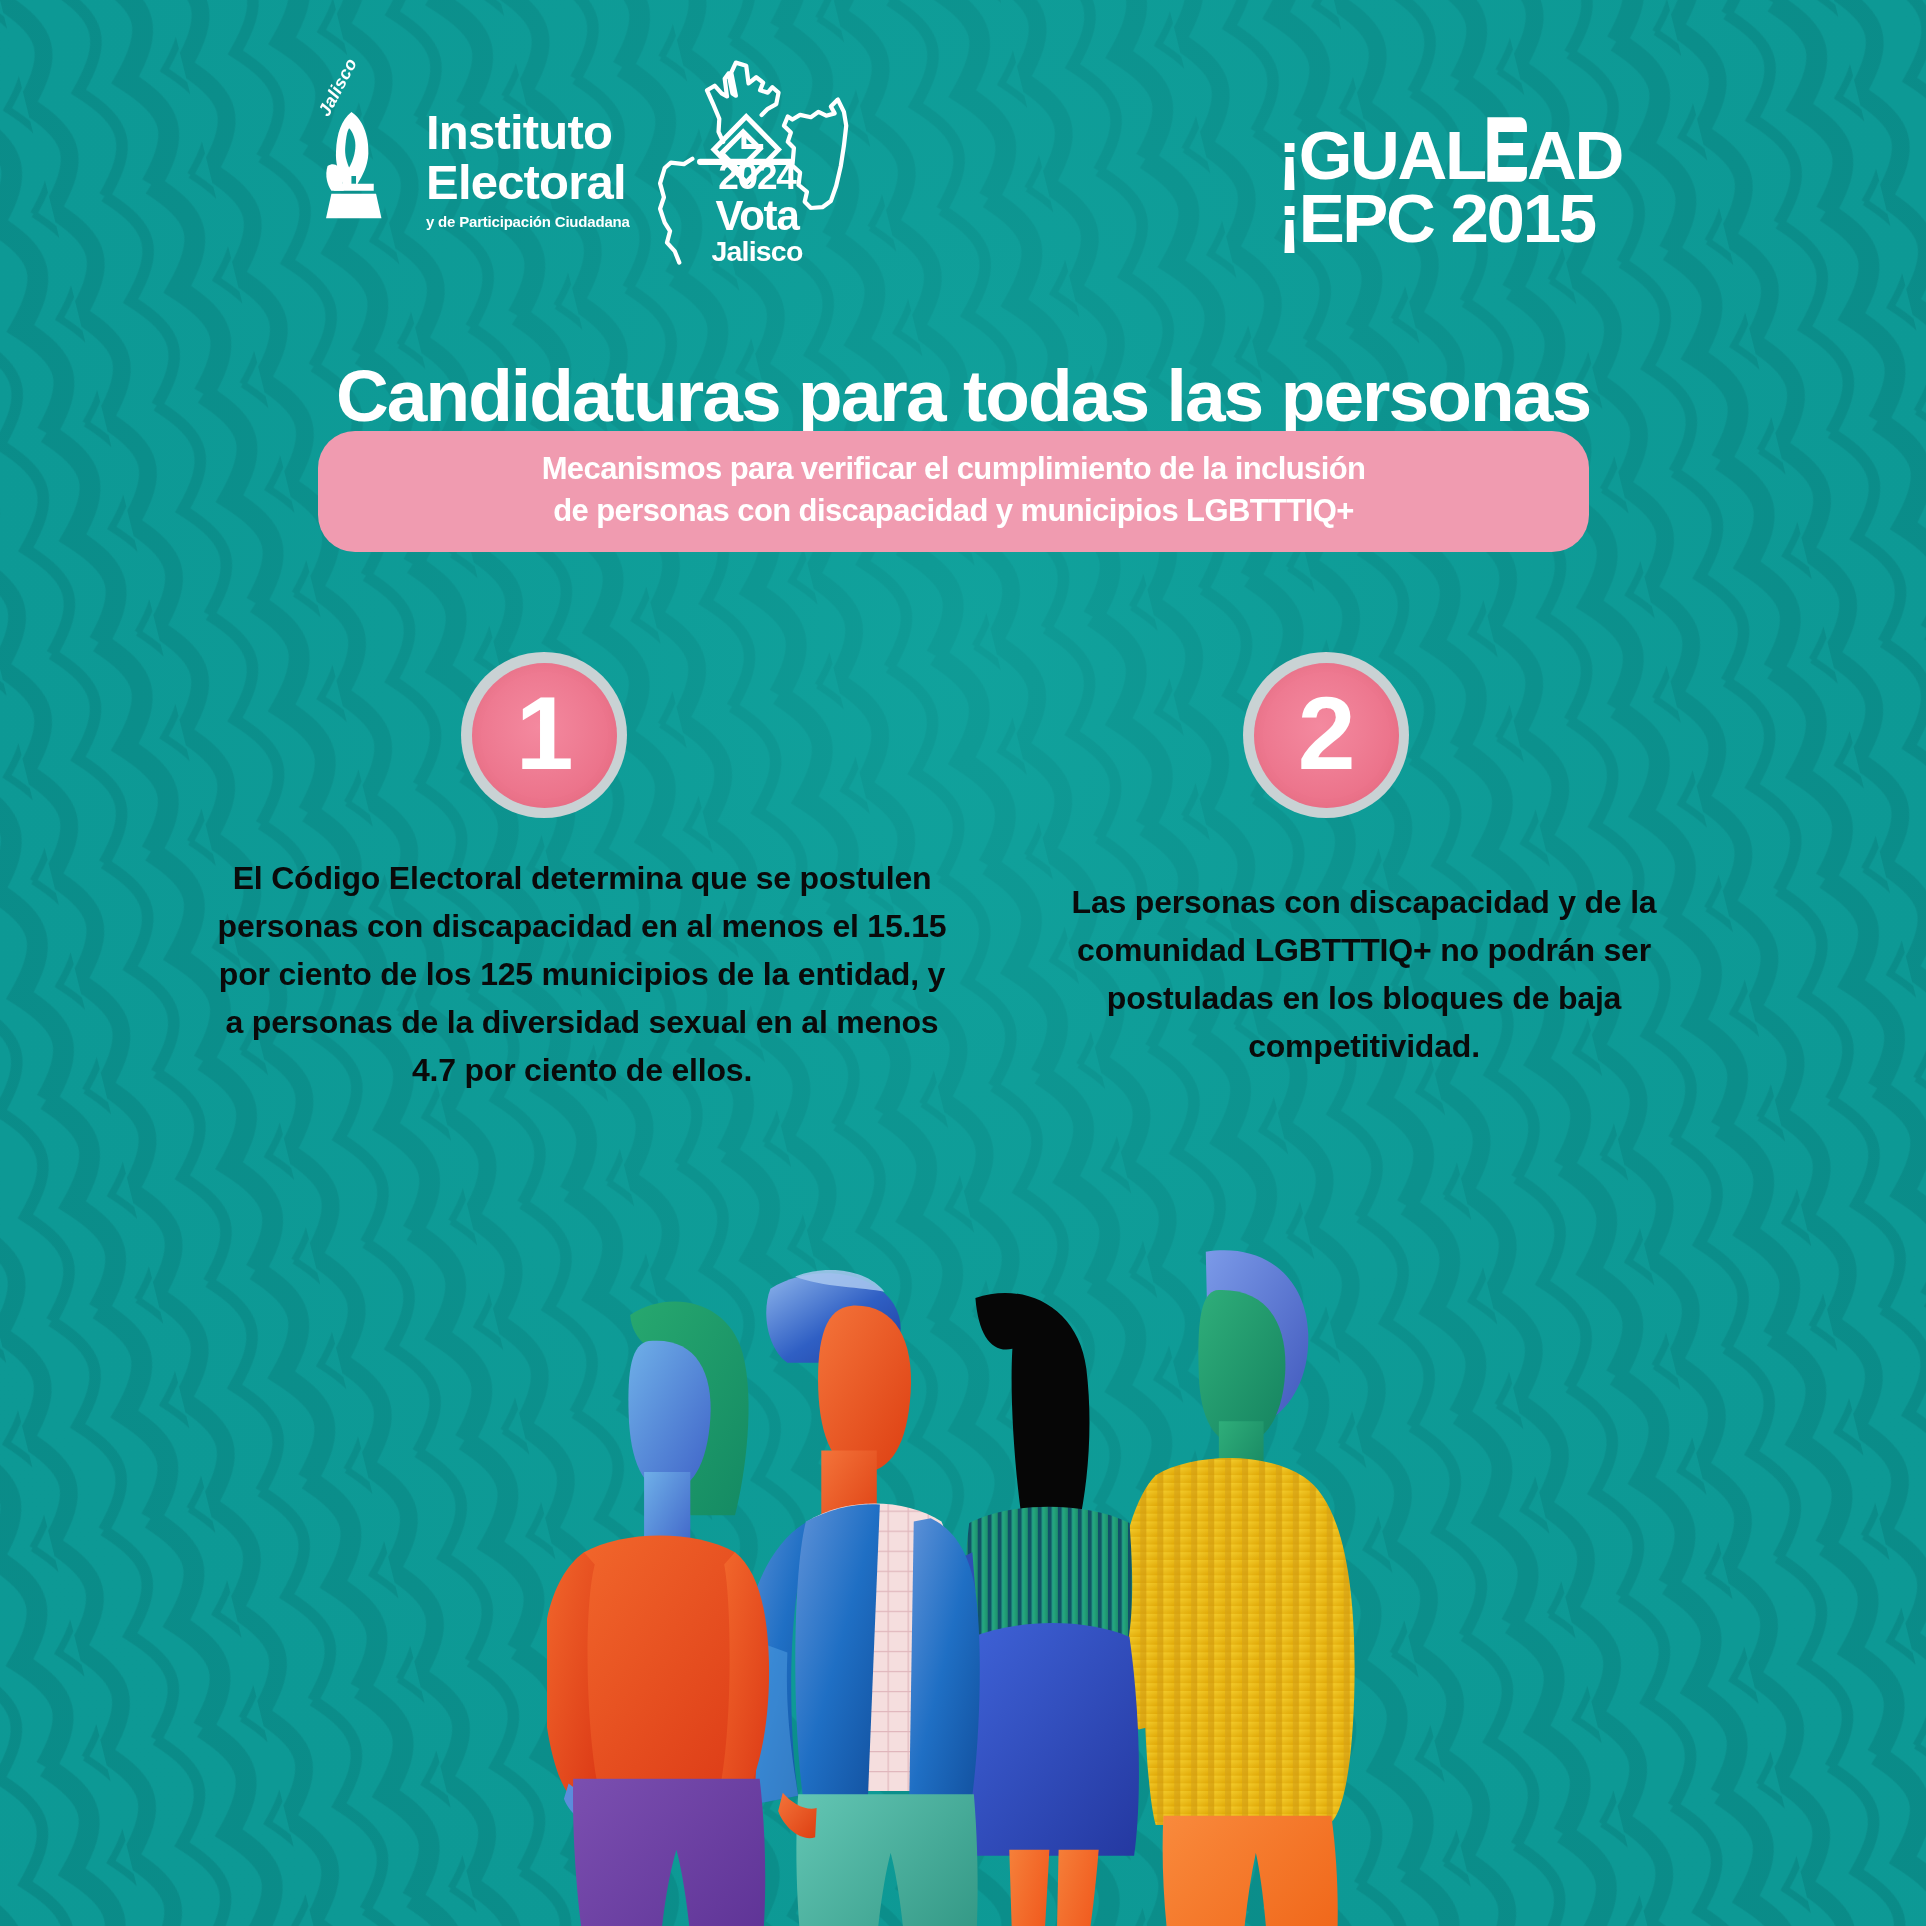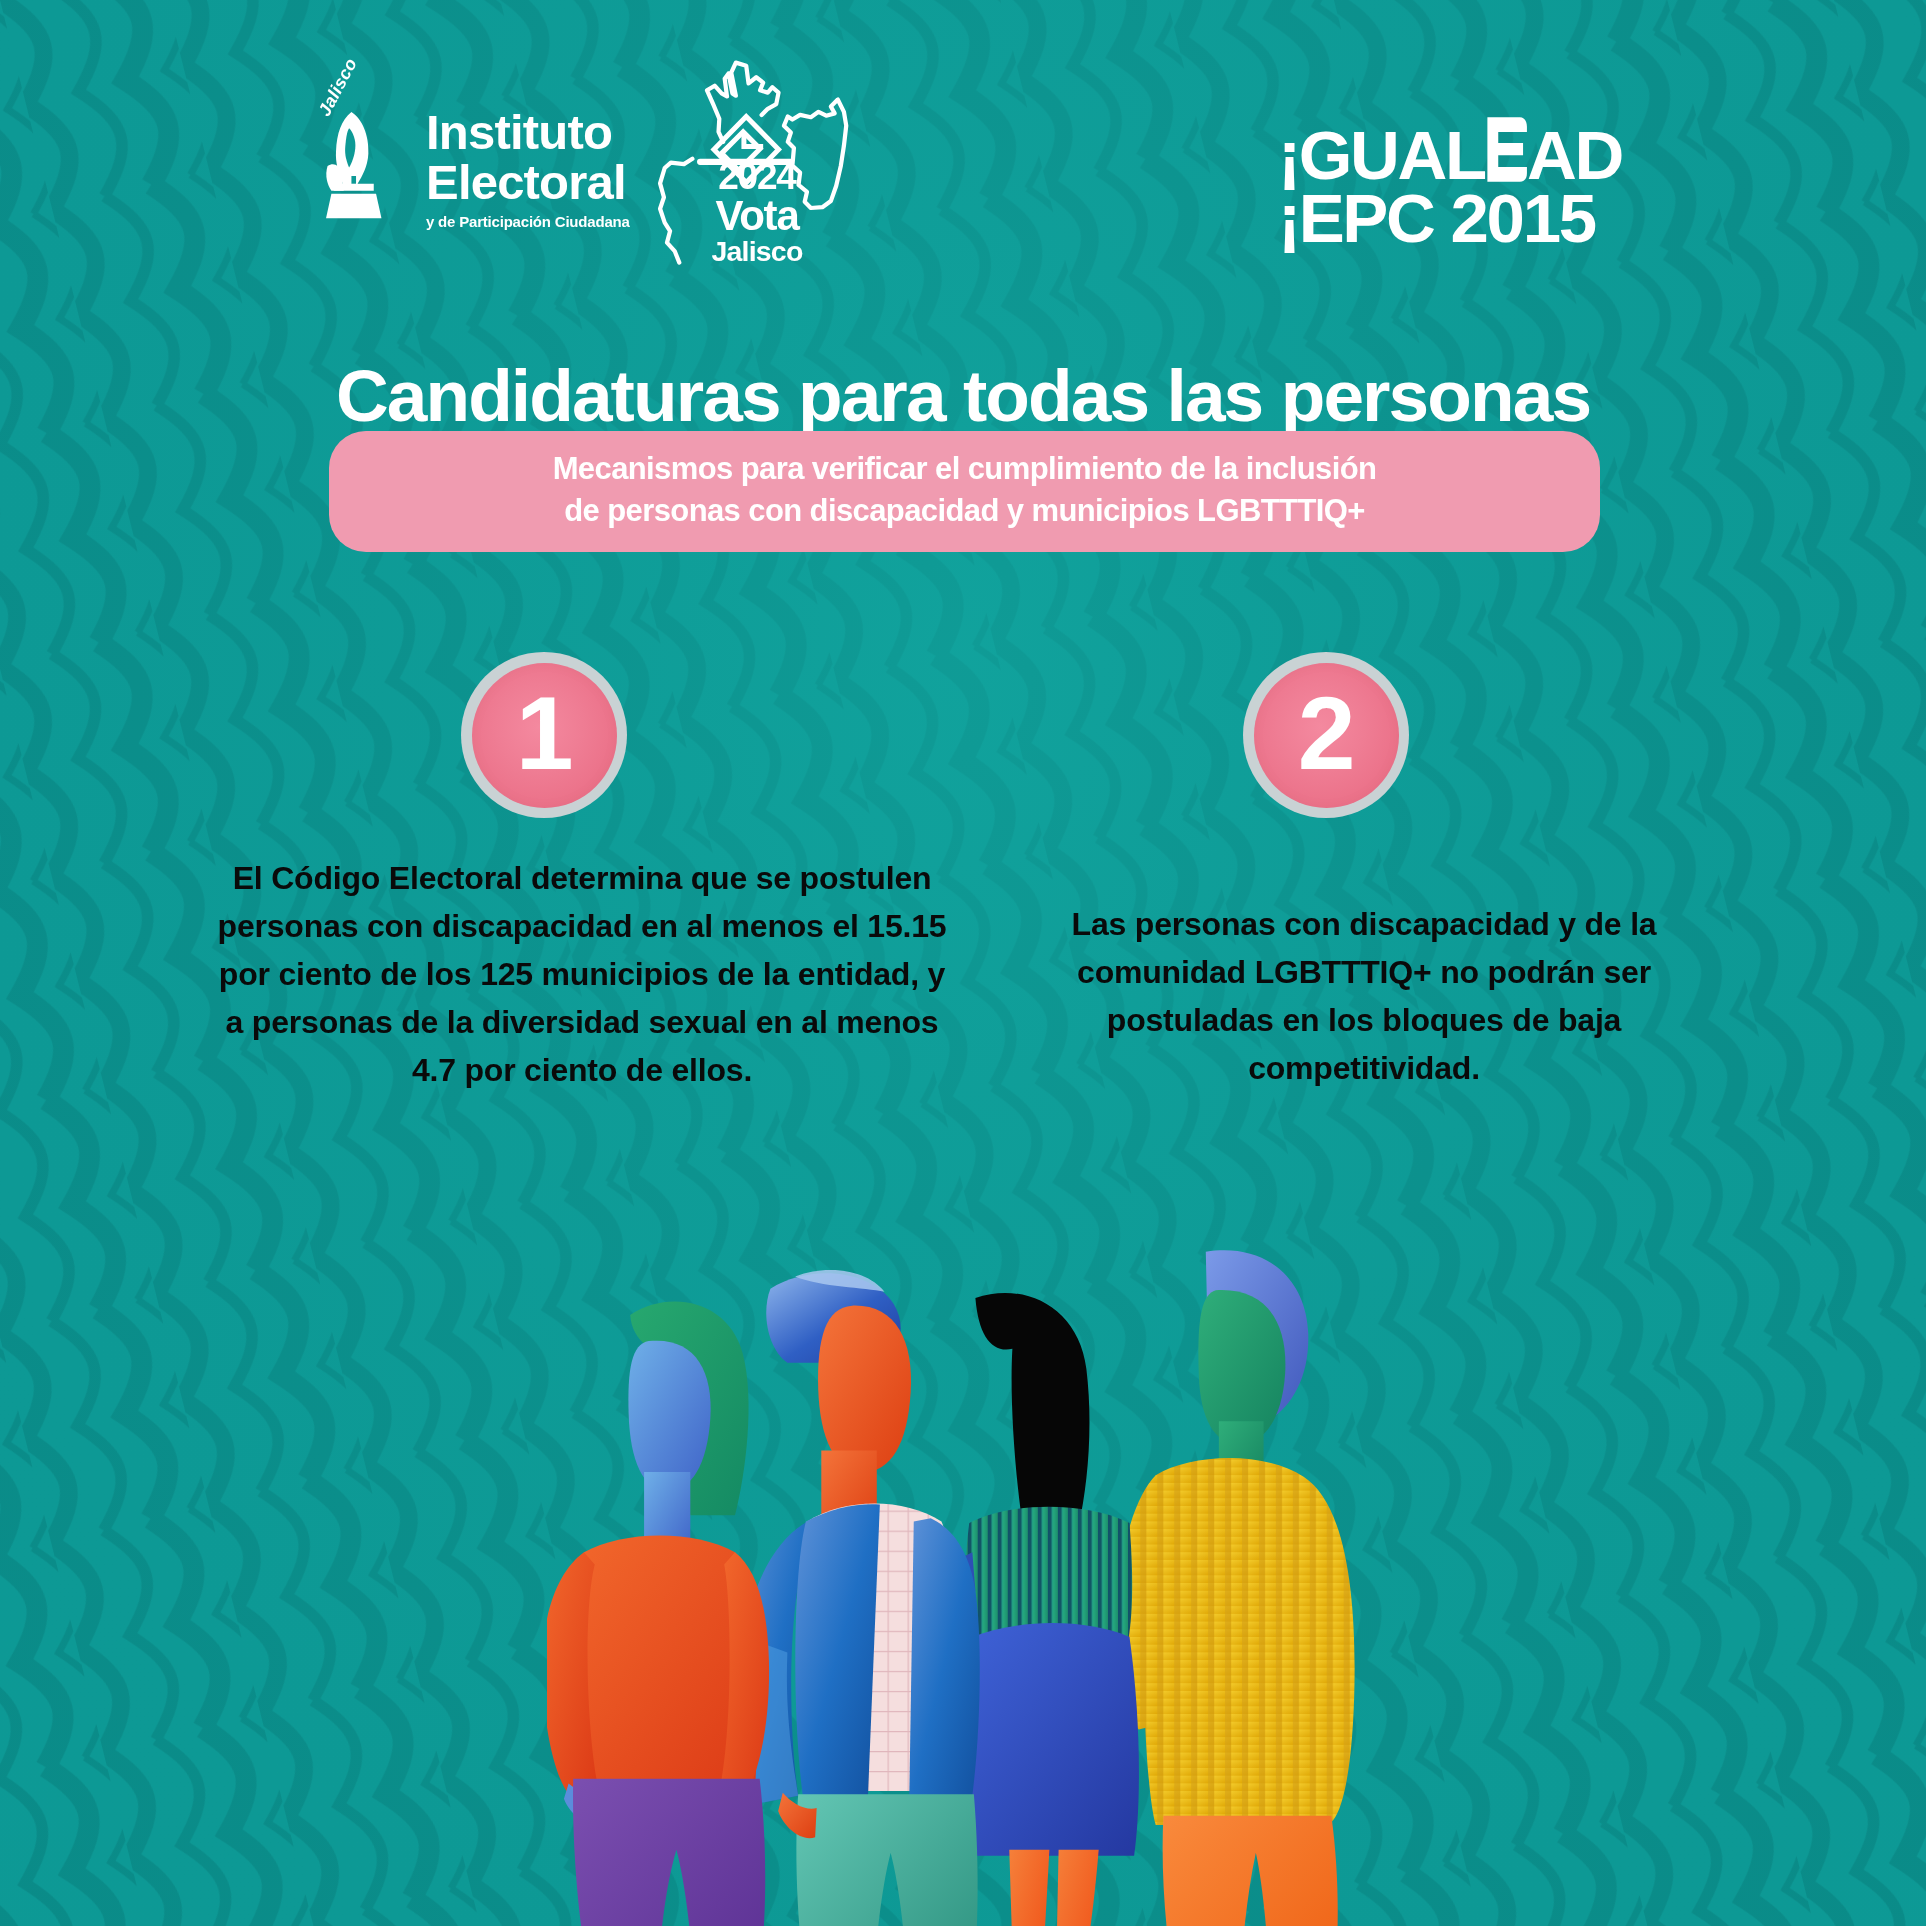--- a/index.html
+++ b/index.html
@@ -77,21 +77,21 @@
 
   
   .main-title{
     position:absolute; top:331px; left:0; right:0;
     text-align:center; color:#fff; z-index:5;
     font-weight:800; font-size:73px; letter-spacing:-1.9px;
     line-height:1.0;
     margin-top:28px;
   }
   .sub-banner{
-    position:absolute; top:431px; left:329px; width:1271px;
+    position:absolute; top:431px; left:318px; width:1271px;
     background:#f09bb0; border-radius:37px;
     padding:17px 23px 20px; text-align:center; z-index:5;
   }
   .sub-banner .line{
     color:#fff; font-weight:800; font-size:31px; line-height:1.35;
     letter-spacing:-0.6px;
   }
 
   
   .step-circle{
@@ -113,21 +113,21 @@
   #circle-1{ left:461px; top:652px; }
   #circle-2{ left:1243px; top:652px; }
 
   .step-text{
     position:absolute; z-index:5;
     width:732px; text-align:center;
     color:#0a0a0a; font-weight:700;
     font-size:32px; line-height:1.50; letter-spacing:-0.2px;
   }
   #text-1{ left:216px; top:854px; }
-  #text-2{ left:998px; top:900px; }
+  #text-2{ left:998px; top:878px; }
 
   
   #illustration{
     position:absolute; z-index:4;
     left:547px; top:1190px;
     width:836px; height:867px;
   }
   #illustration svg{ width:100%; height:100%; display:block; }
 </style>
 </head>

